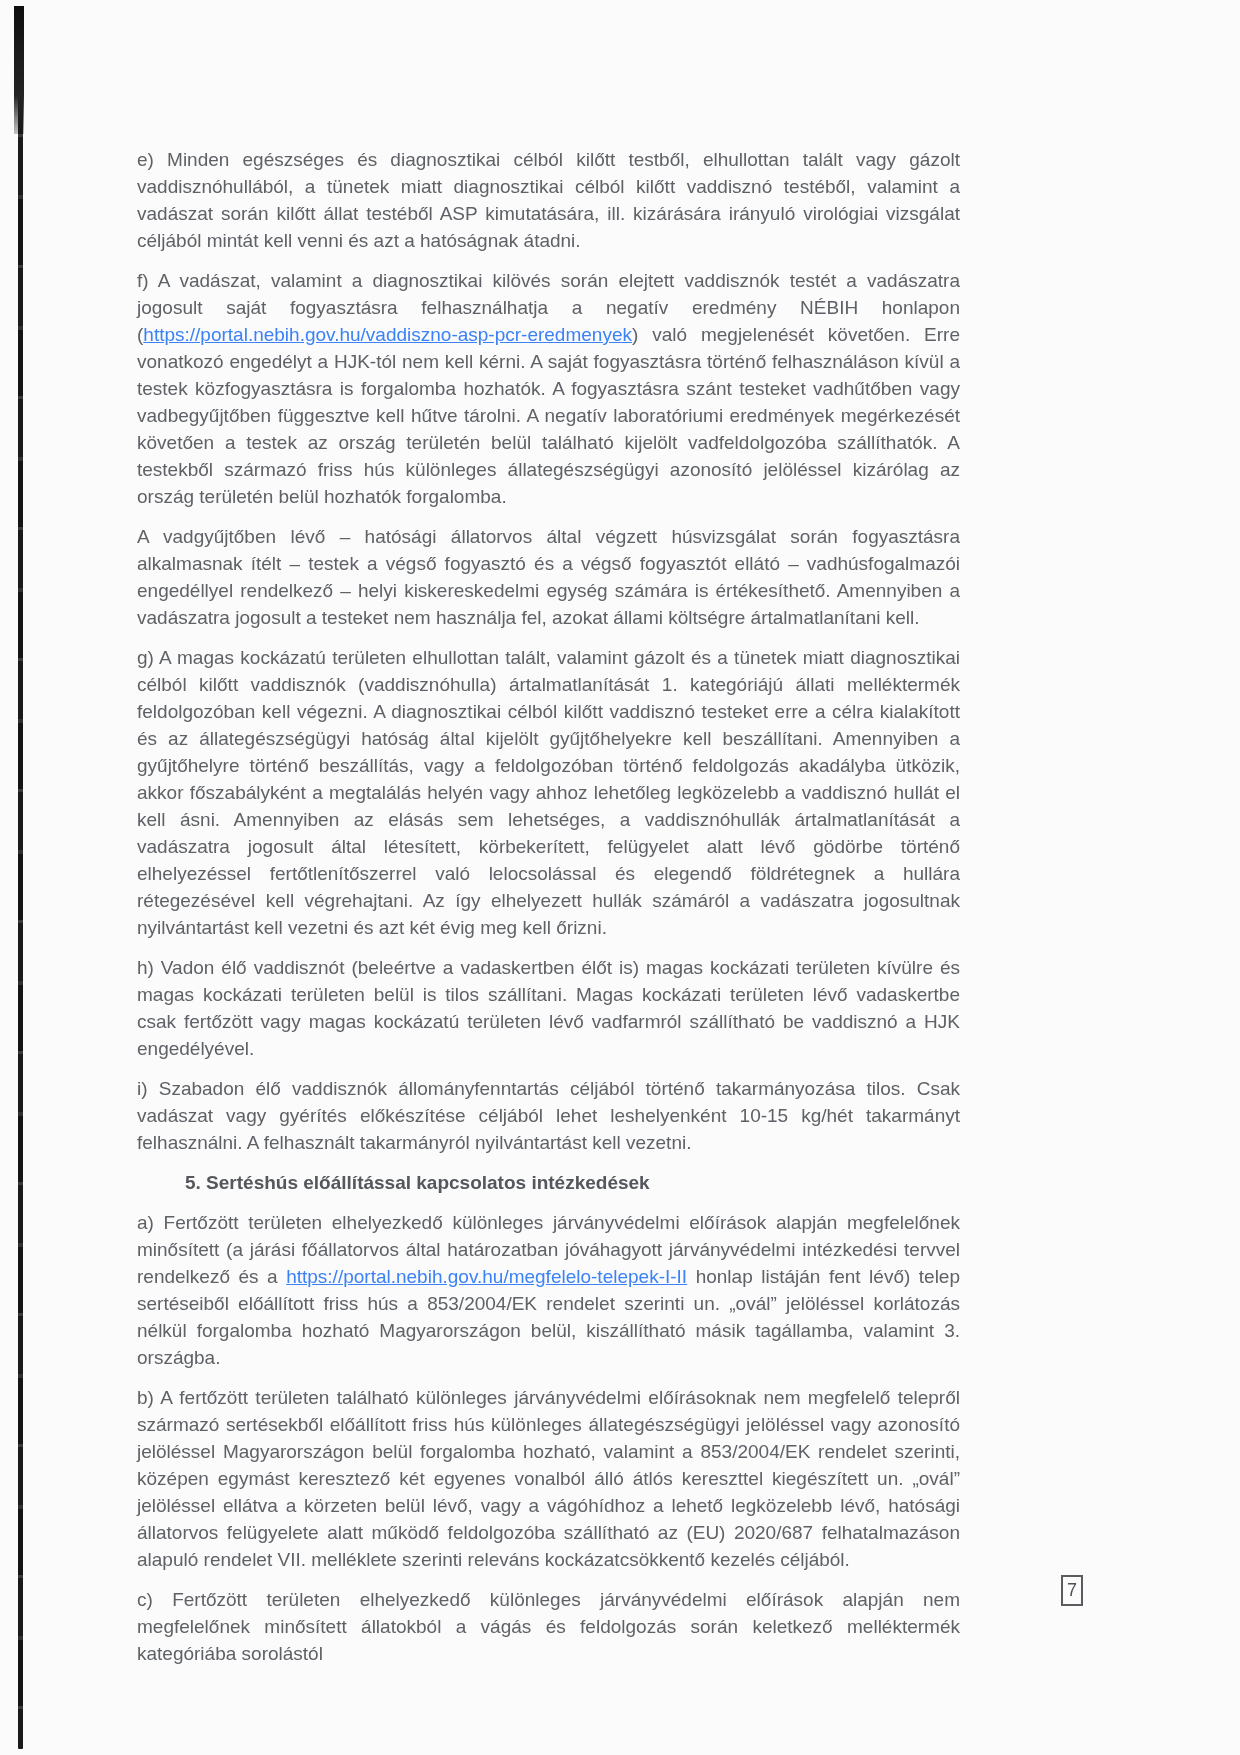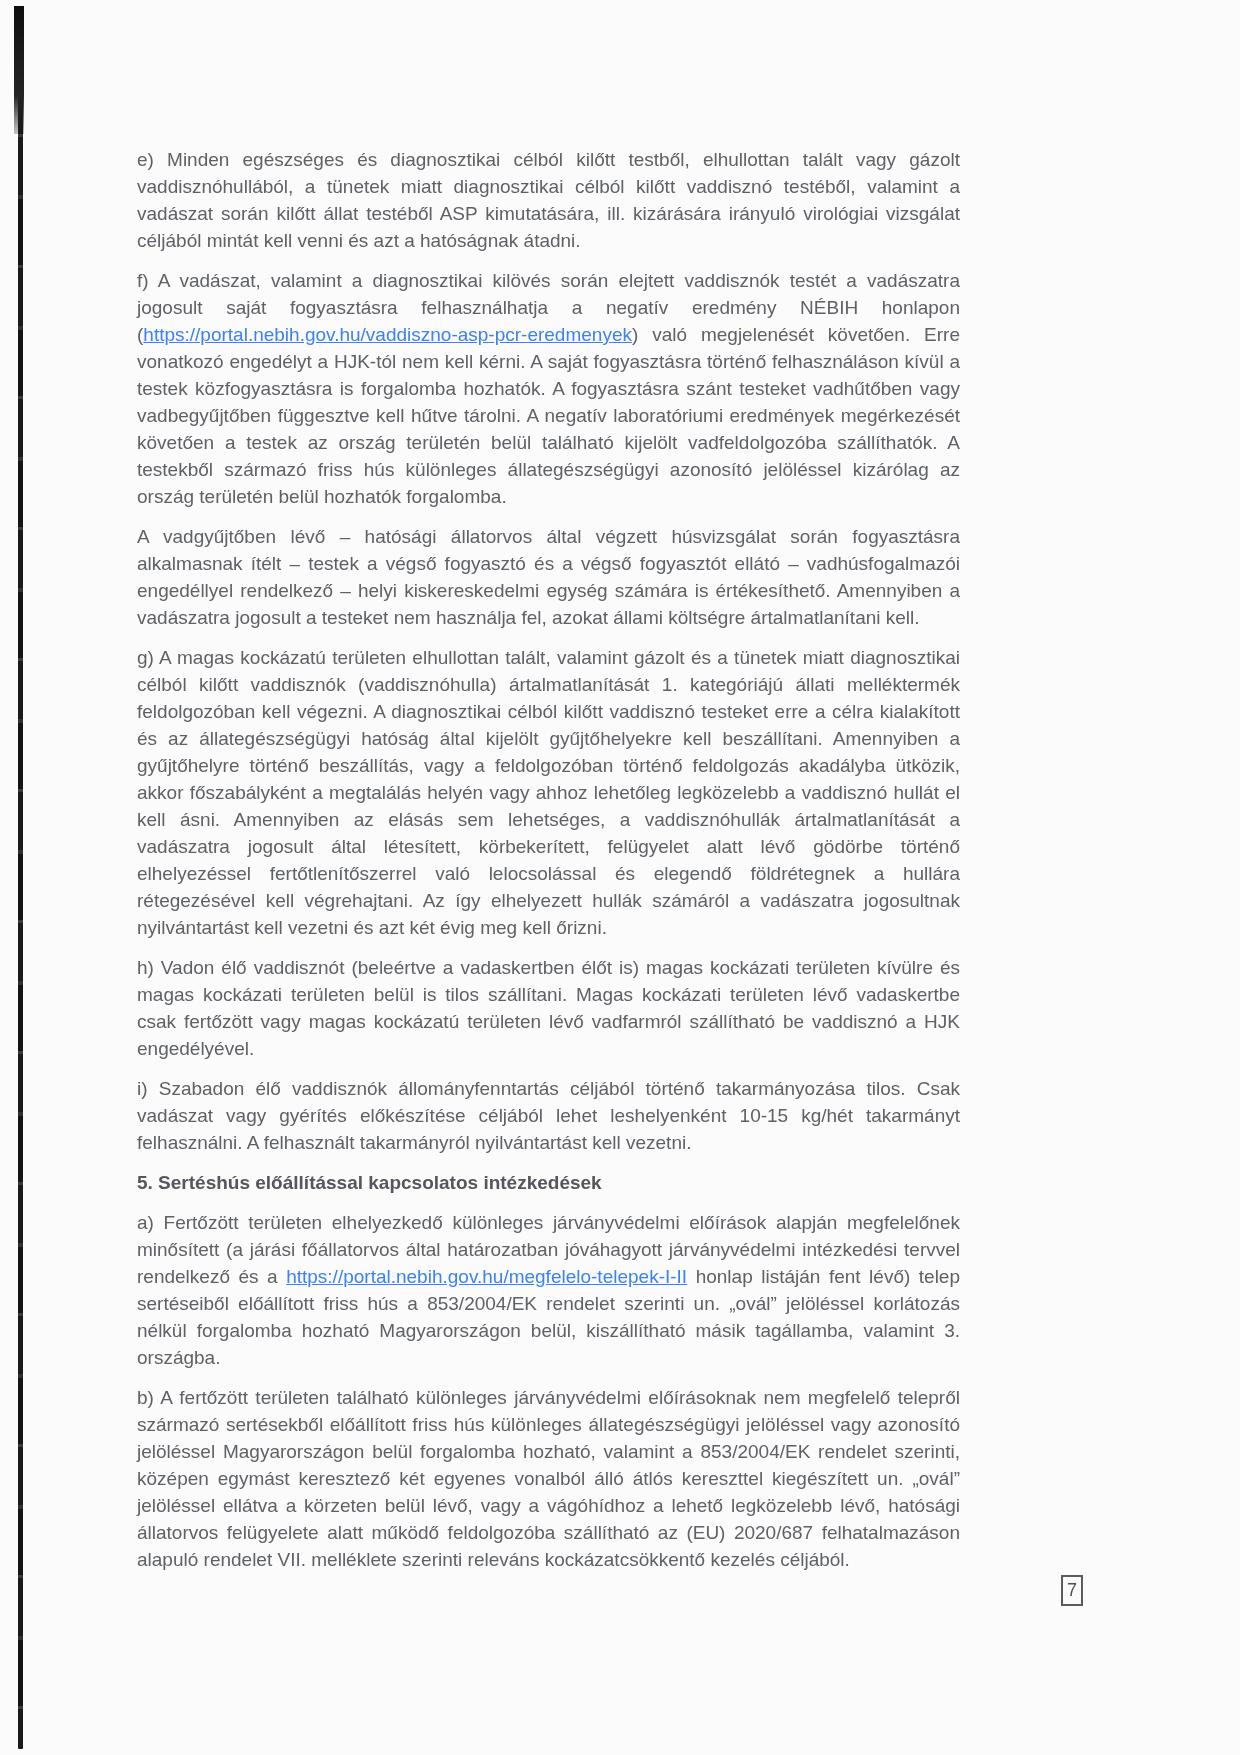--- a/index.html
+++ b/index.html
@@ -46,20 +46,21 @@
     hyphens: none;
   }
 
   .para { margin-bottom: 13px; }
 
   .heading {
     font-weight: bold;
     color: #54575b;
     margin-bottom: 13px;
     text-align: left;
+    margin-left: 48px;
   }
 
   .doc-link {
     color: #3b82f6;
     text-decoration: underline;
     cursor: pointer;
     word-break: keep-all;
   }
 
   .page-number-box {
@@ -111,20 +112,23 @@
     <p class="para heading">5. Sertéshús előállítással kapcsolatos intézkedések</p>
 
     <p class="para">
       <span>a) Fertőzött területen elhelyezkedő különleges járványvédelmi előírások alapján megfelelőnek minősített (a járási főállatorvos által határozatban jóváhagyott járványvédelmi intézkedési tervvel rendelkező és a </span><a class="doc-link">https://portal.nebih.gov.hu/megfelelo-telepek-I-II</a><span> honlap listáján fent lévő) telep sertéseiből előállított friss hús a 853/2004/EK rendelet szerinti un. „ovál” jelöléssel korlátozás nélkül forgalomba hozható Magyarországon belül, kiszállítható másik tagállamba, valamint 3. országba.</span>
     </p>
 
     <p class="para">
       <span>b) A fertőzött területen található különleges járványvédelmi előírásoknak nem megfelelő telepről származó sertésekből előállított friss hús különleges állategészségügyi jelöléssel vagy azonosító jelöléssel Magyarországon belül forgalomba hozható, valamint a 853/2004/EK rendelet szerinti, középen egymást keresztező két egyenes vonalból álló átlós kereszttel kiegészített un. „ovál” jelöléssel ellátva a körzeten belül lévő, vagy a vágóhídhoz a lehető legközelebb lévő, hatósági állatorvos felügyelete alatt működő feldolgozóba szállítható az (EU) 2020/687 felhatalmazáson alapuló rendelet VII. melléklete szerinti releváns kockázatcsökkentő kezelés céljából.</span>
     </p>
 
+    <p class="para">
+      <span>c) Fertőzött területen elhelyezkedő különleges járványvédelmi előírások alapján nem megfelelőnek minősített állatokból a vágás és feldolgozás során keletkező melléktermék kategóriába sorolástól</span>
+    </p>
 
   </div>
 
   <div class="page-number-box">
     <span>7</span>
   </div>
 
 </div>
 
 </body></html>

